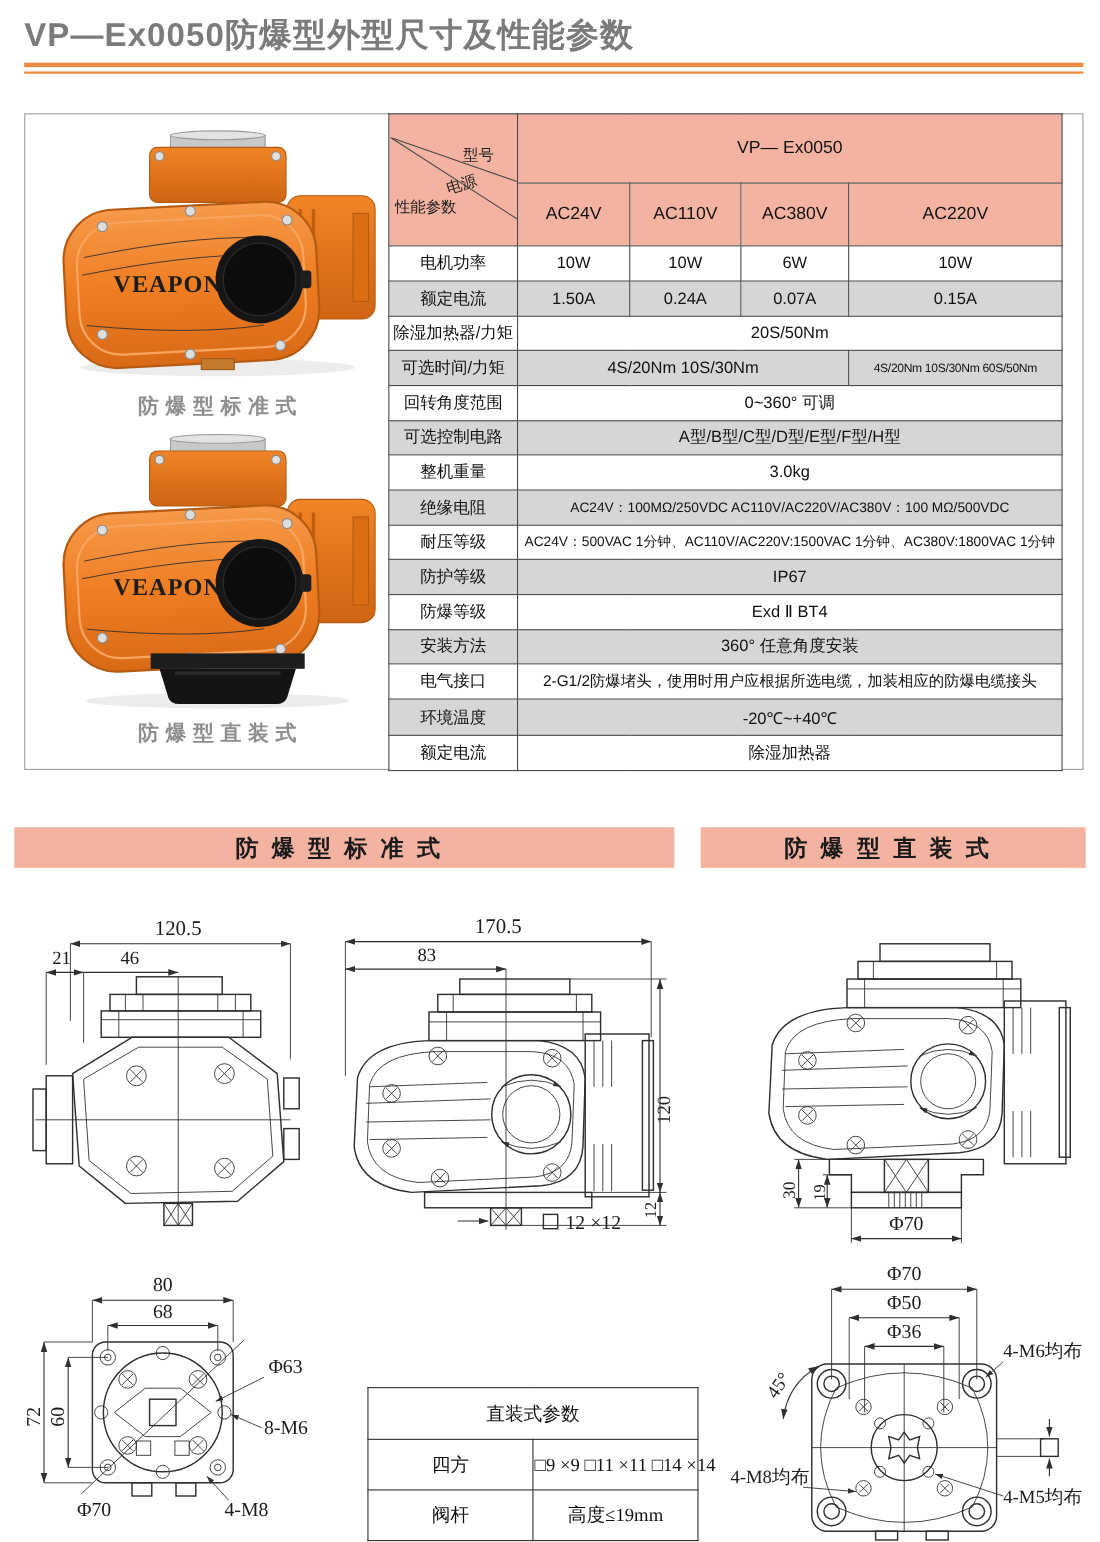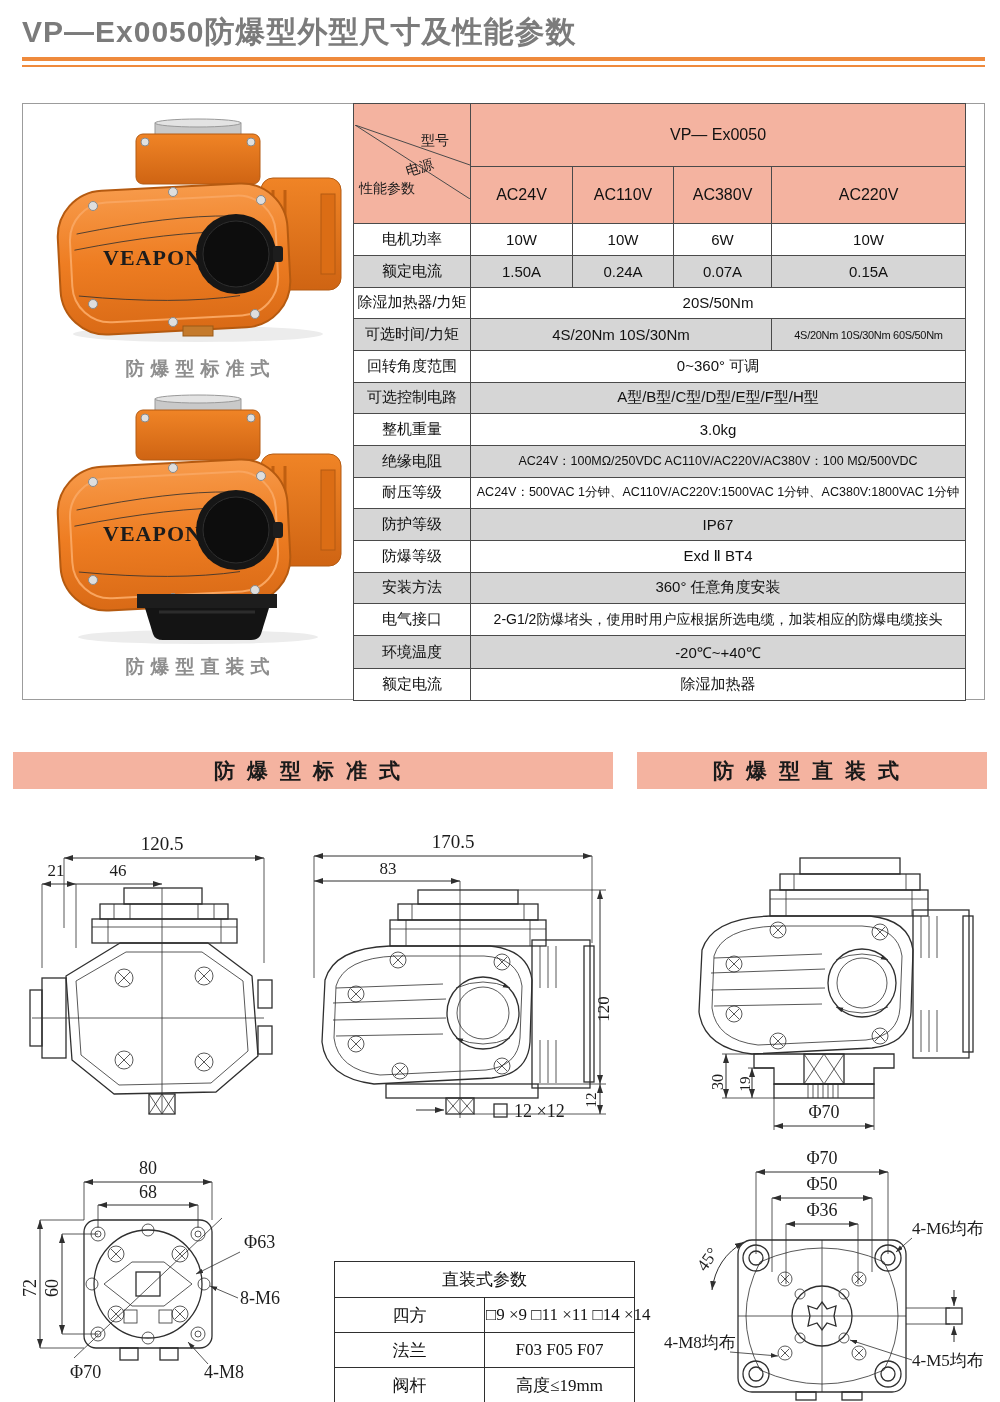--- a/index.html
+++ b/index.html
@@ -559,24 +559,20 @@
       <tr style="height:36px">
           <td colspan="2">直装式参数</td>
         </tr>
     </tbody>
     <tbody id="params-rows">
         <tr style="height: 35px; margin-left: 16px;">
           <td style="width: 80px;">四方</td>
           <td>□9 ×9  □11 ×11  □14 ×14</td>
         </tr>
         <tr style="height: 35px;">
-          <td style="width: 80px;">法兰</td>
-          <td>F03    F05   F07</td>
-        </tr>
-        <tr style="height: 35px;">
           <td style="width: 80px;">阀杆</td>
           <td>高度≤19mm</td>
         </tr>
       </tbody>
   </table>
 
   <svg id="drw-bottom-direct" class="drw" width="348" height="260" viewBox="0 0 348 260">
     <defs>
         <marker id="a5" markerWidth="10" markerHeight="8" refX="9" refY="3" orient="auto-start-reverse">
           <path d="M0,0L9,3L0,6z" fill="#2f2f2f"></path>

